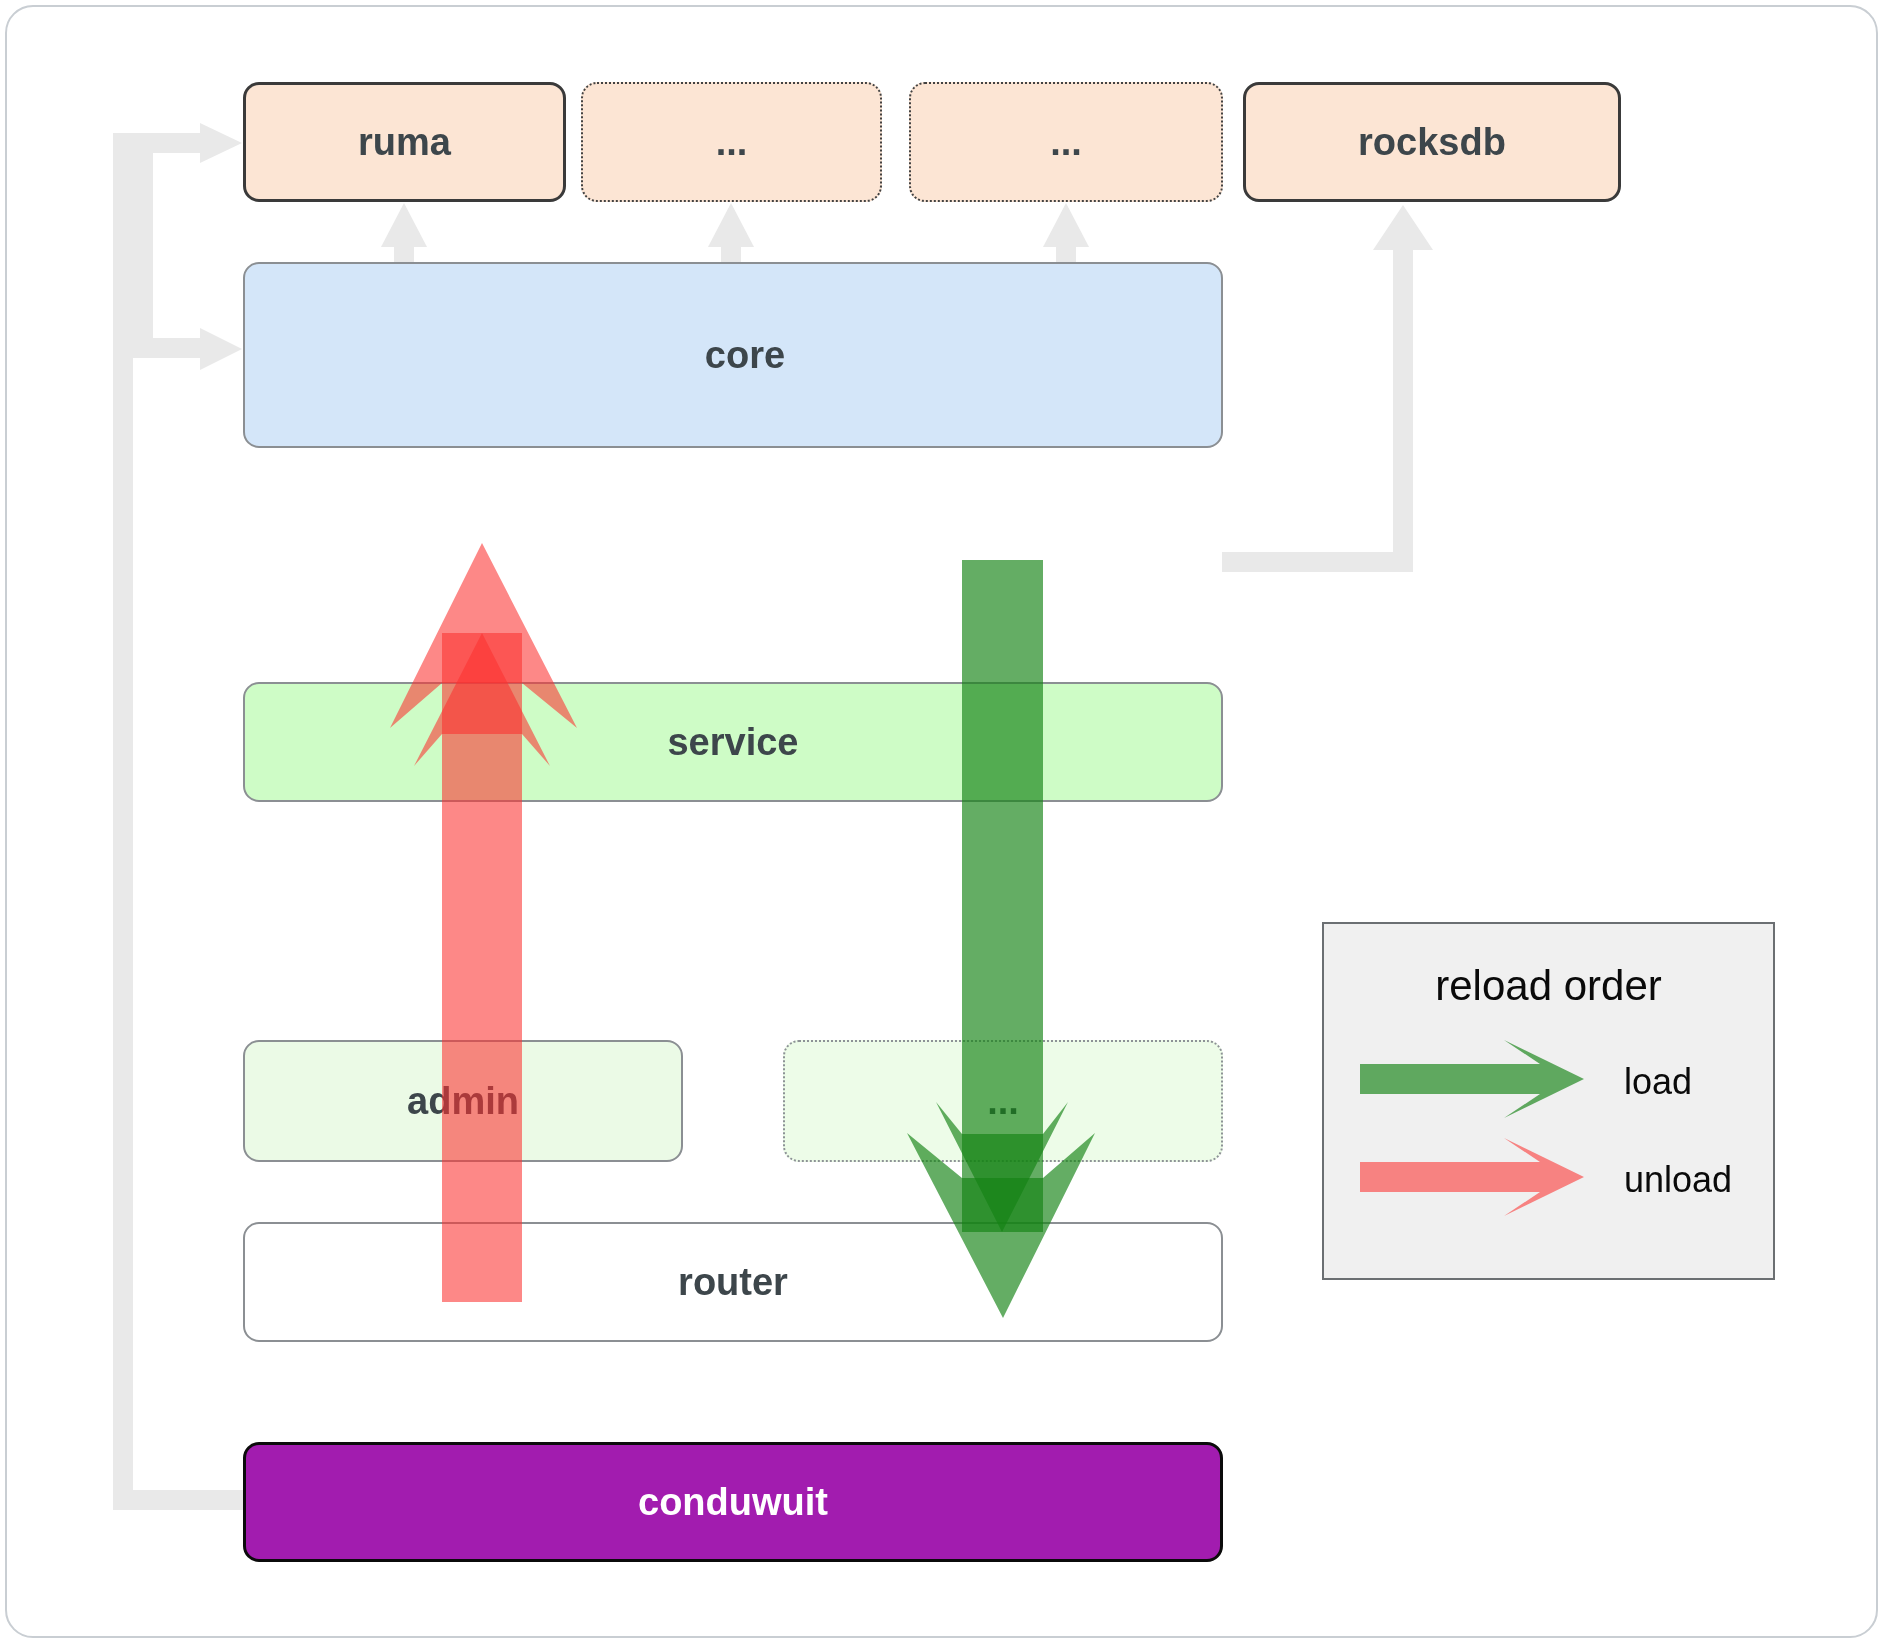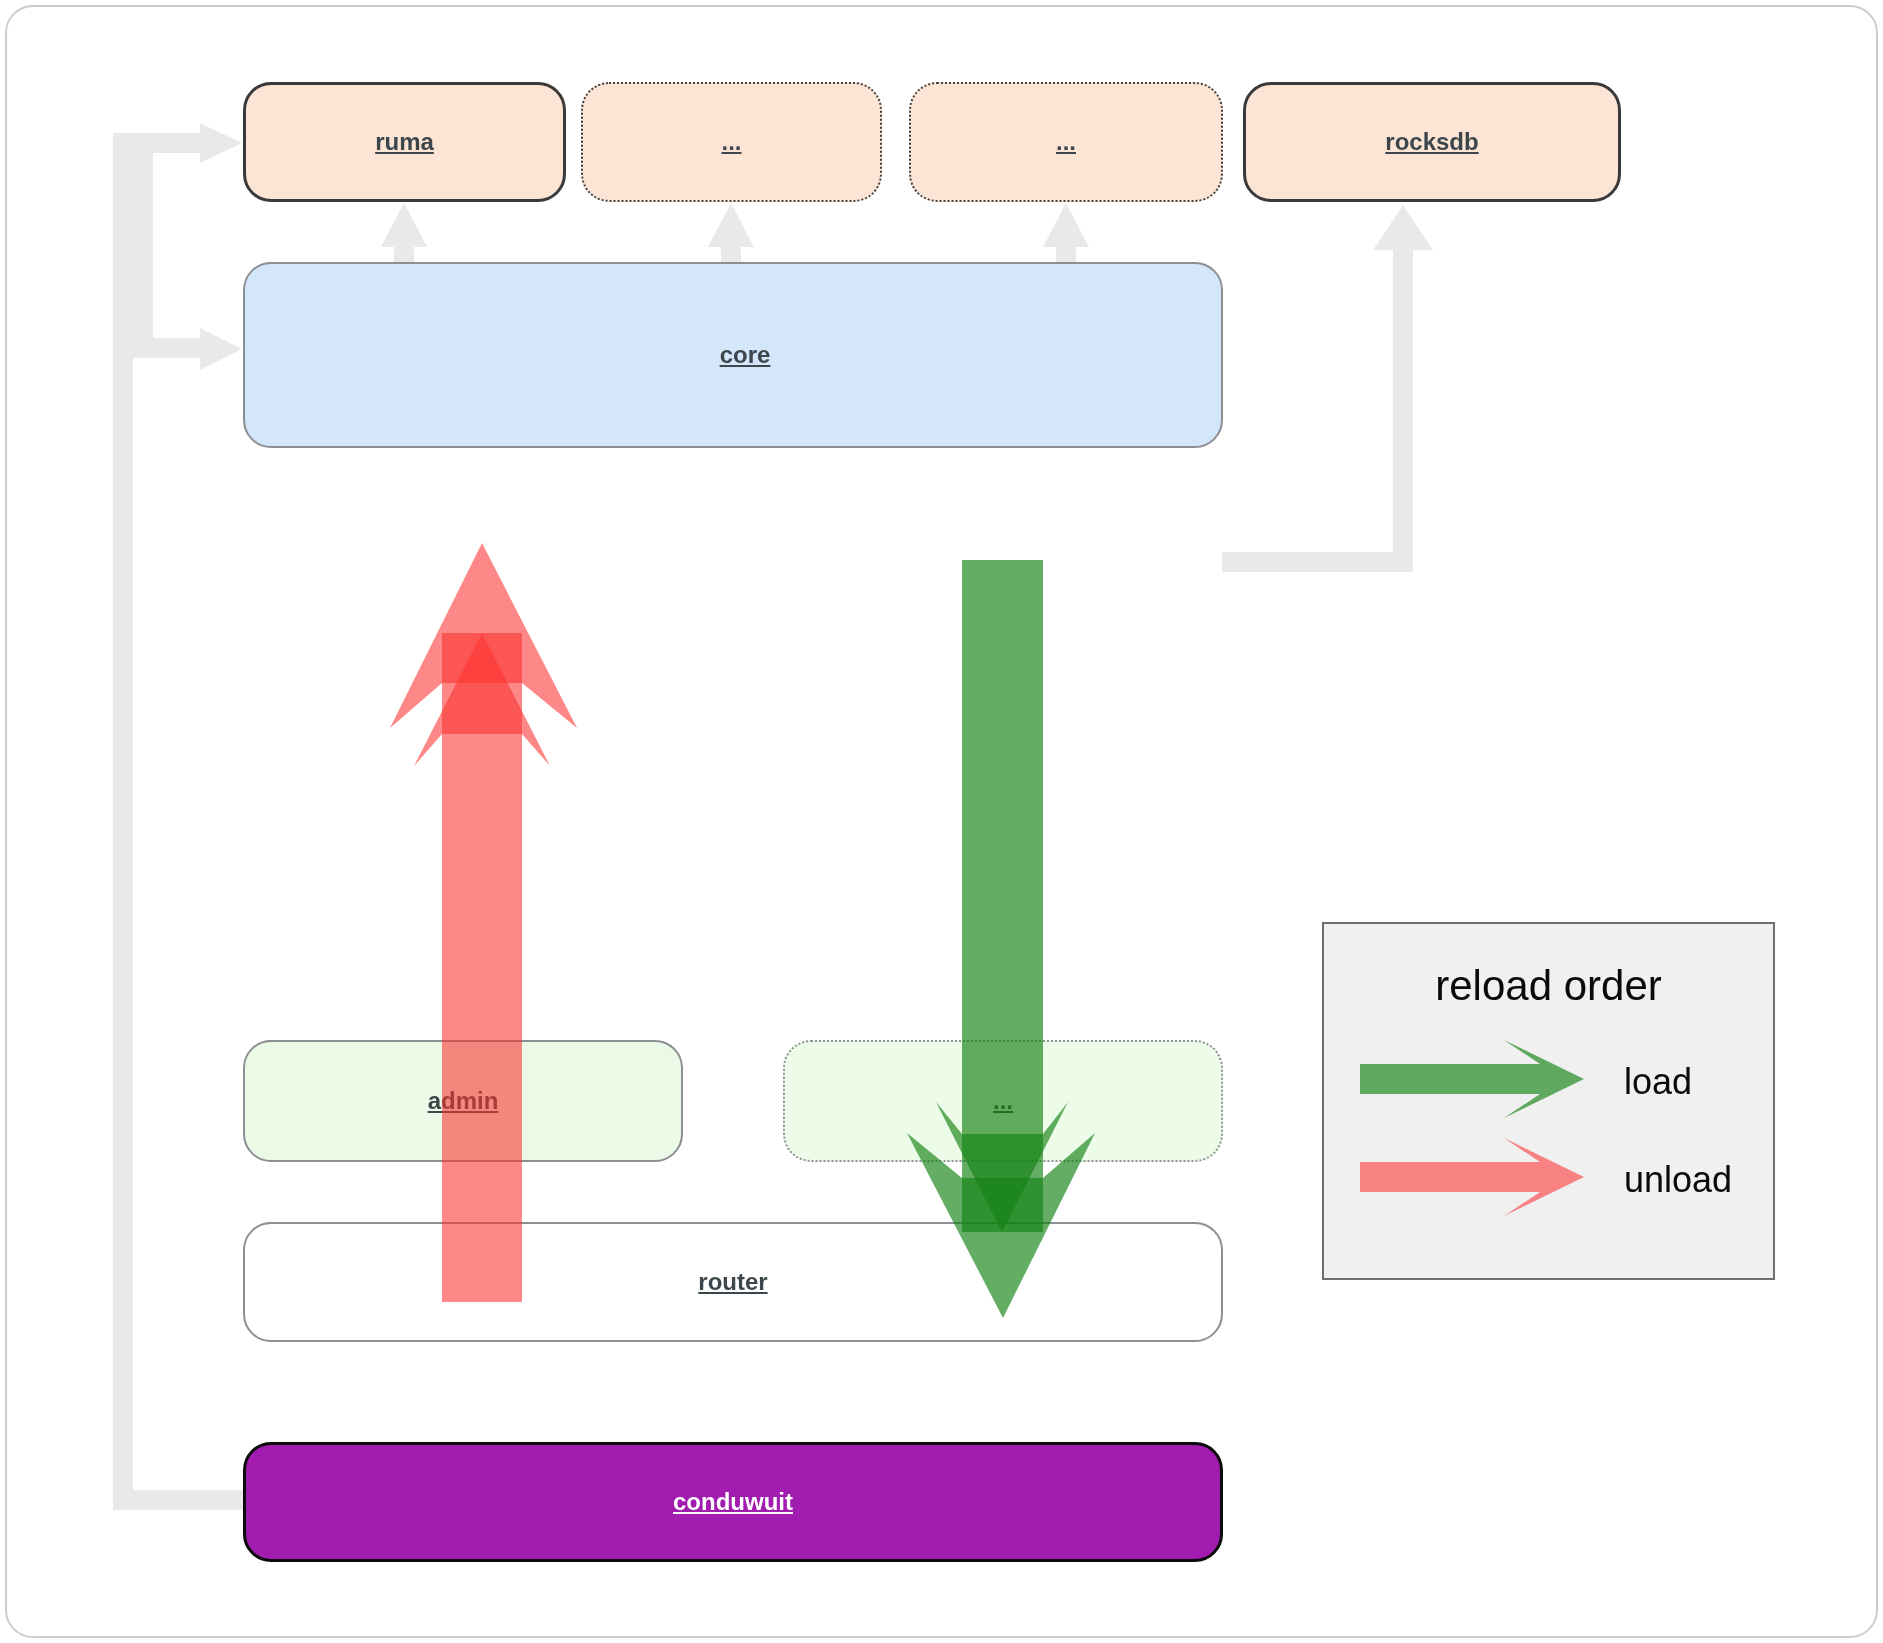--- a/index.html
+++ b/index.html
@@ -4,21 +4,21 @@
 <style>
   html,body{margin:0;padding:0;background:#fff;}
   body{font-family:"Liberation Sans", sans-serif;}
   #canvas{position:relative;width:1883px;height:1643px;background:#fff;overflow:hidden;}
   #frame{position:absolute;left:5px;top:5px;right:5px;bottom:5px;border:2px solid #c9ced3;border-radius:28px;}
   svg.layer{position:absolute;left:0;top:0;width:1883px;height:1643px;pointer-events:none;}
   #connector-layer{z-index:1;}
   #box-layer{position:absolute;left:0;top:0;width:100%;height:100%;z-index:2;}
   #flow-layer{z-index:3;}
   .node{position:absolute;display:flex;align-items:center;justify-content:center;
-        font-size:24px;font-weight:600;color:#3d464b;box-sizing:border-box;border-radius:28px;text-decoration:underline;}
+        font-size:38px;font-weight:600;color:#3d464b;box-sizing:border-box;border-radius:16px;}
   
   #box-ruma   {left:243px;top:82px;width:323px;height:120px;background:#fce5d4;border:3px solid #3a3a3a;}
   #box-extra1 {left:581px;top:82px;width:301px;height:120px;background:#fce5d4;border:2.5px dotted #424242;}
   #box-extra2 {left:909px;top:82px;width:314px;height:120px;background:#fce5d4;border:2.5px dotted #424242;}
   #box-rocksdb{left:1243px;top:82px;width:378px;height:120px;background:#fce5d4;border:3px solid #3a3a3a;}
   
   #box-core    {left:243px;top:262px;width:980px;height:186px;background:#d4e6f9;border:2px solid #8b8f93;padding-left:24px;}
   #box-database{left:243px;top:500px;width:980px;height:120px;background:#a6fa9e;border:2px solid #8b8f93;}
   #box-service {left:243px;top:682px;width:980px;height:120px;background:#cefcc6;border:2px solid #8b8f93;}
   #box-api     {left:243px;top:862px;width:980px;height:120px;background:#e0fcd9;border:2px solid #8b8f93;}
@@ -71,20 +71,21 @@
     <rect class="gray" x="1056" y="247" width="20" height="15"></rect>
     <polygon class="gray" points="1043,247 1066,203 1089,247"></polygon>
   </svg>
 
   <div id="box-layer">
     <div class="node" id="box-ruma">ruma</div>
     <div class="node" id="box-extra1">...</div>
     <div class="node" id="box-extra2">...</div>
     <div class="node" id="box-rocksdb">rocksdb</div>
     <div class="node" id="box-core">core</div>
+    <div class="node" id="box-service">service</div>
     <div class="node" id="box-admin">admin</div>
     <div class="node" id="box-adminx">...</div>
     <div class="node" id="box-router">router</div>
     <div class="node" id="box-conduwuit">conduwuit</div>
   </div>
 
   <svg id="flow-layer" class="layer" viewBox="0 0 1883 1643">
 
     <g>
       <rect class="flow-green" x="962" y="560" width="81" height="672"></rect>

